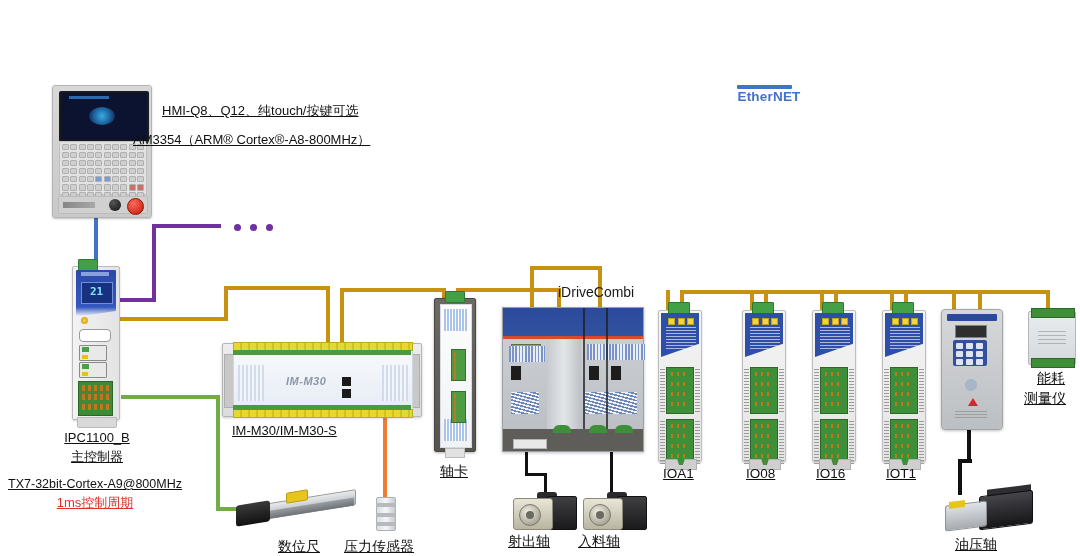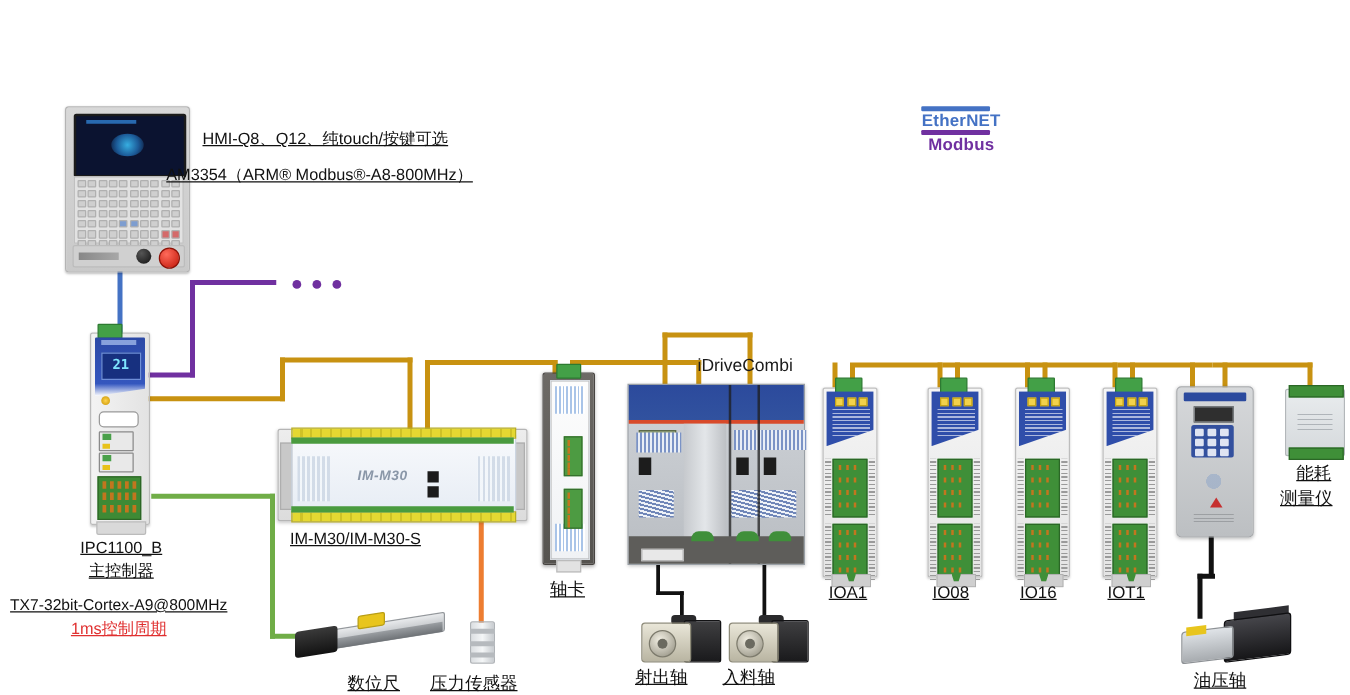--- a/index.html
+++ b/index.html
@@ -251,24 +251,20 @@
 <body>
 
 <div class="stage">
 
 
   <div id="legend">
     <div class="lg-row">
       <span class="lg-line" style="background:#4472C4"></span>
       <span class="lg-label" style="color:#4472C4">EtherNET</span>
     </div>
-    <div class="lg-row">
-      <span class="lg-line" style="background:#7030A0"></span>
-      <span class="lg-label" style="color:#7030A0">Modbus</span>
-    </div>
   </div>
 
   <div class="w wv" style="left:94px;top:213px;height:58px;background:#4472C4;"></div>
 
   <div class="w wh" style="left:90px;top:298px;width:66px;background:#7030A0;"></div>
   <div class="w wv" style="left:152px;top:224px;height:78px;background:#7030A0;"></div>
   <div class="w wh" style="left:152px;top:224px;width:69px;background:#7030A0;"></div>
   <div class="ell" style="left:234px;top:224px;"></div>
   <div class="ell" style="left:250px;top:224px;"></div>
   <div class="ell" style="left:266px;top:224px;"></div>
@@ -410,21 +406,21 @@
           <i class="k"></i>
         </div>
     </div>
     <div class="hmi-bottom">
       <span class="hmi-logo"></span>
       <span class="btn-blk"></span>
       <span class="btn-red"></span>
     </div>
   </div>
   <div class="lbl u" style="left:142px;top:102px;margin-left:20px;">HMI-Q8、Q12、纯touch/按键可选</div>
-  <div class="lbl u" style="left:133px;top:131px;">AM3354（ARM® Modbus®-A8-800MHz）</div>
+  <div class="lbl u" style="left:133px;top:131px;">AM3354（ARM® Cortex®-A8-800MHz）</div>
 
   <div class="ipc">
     <span class="ipc-top-conn"></span>
     <div class="ipc-head">
       <span class="ipc-brand"></span>
       <span class="ipc-lcd"></span>
     </div>
     <span class="ipc-led"></span>
     <span class="ipc-usb"></span>
     <span class="ipc-rj"></span>

